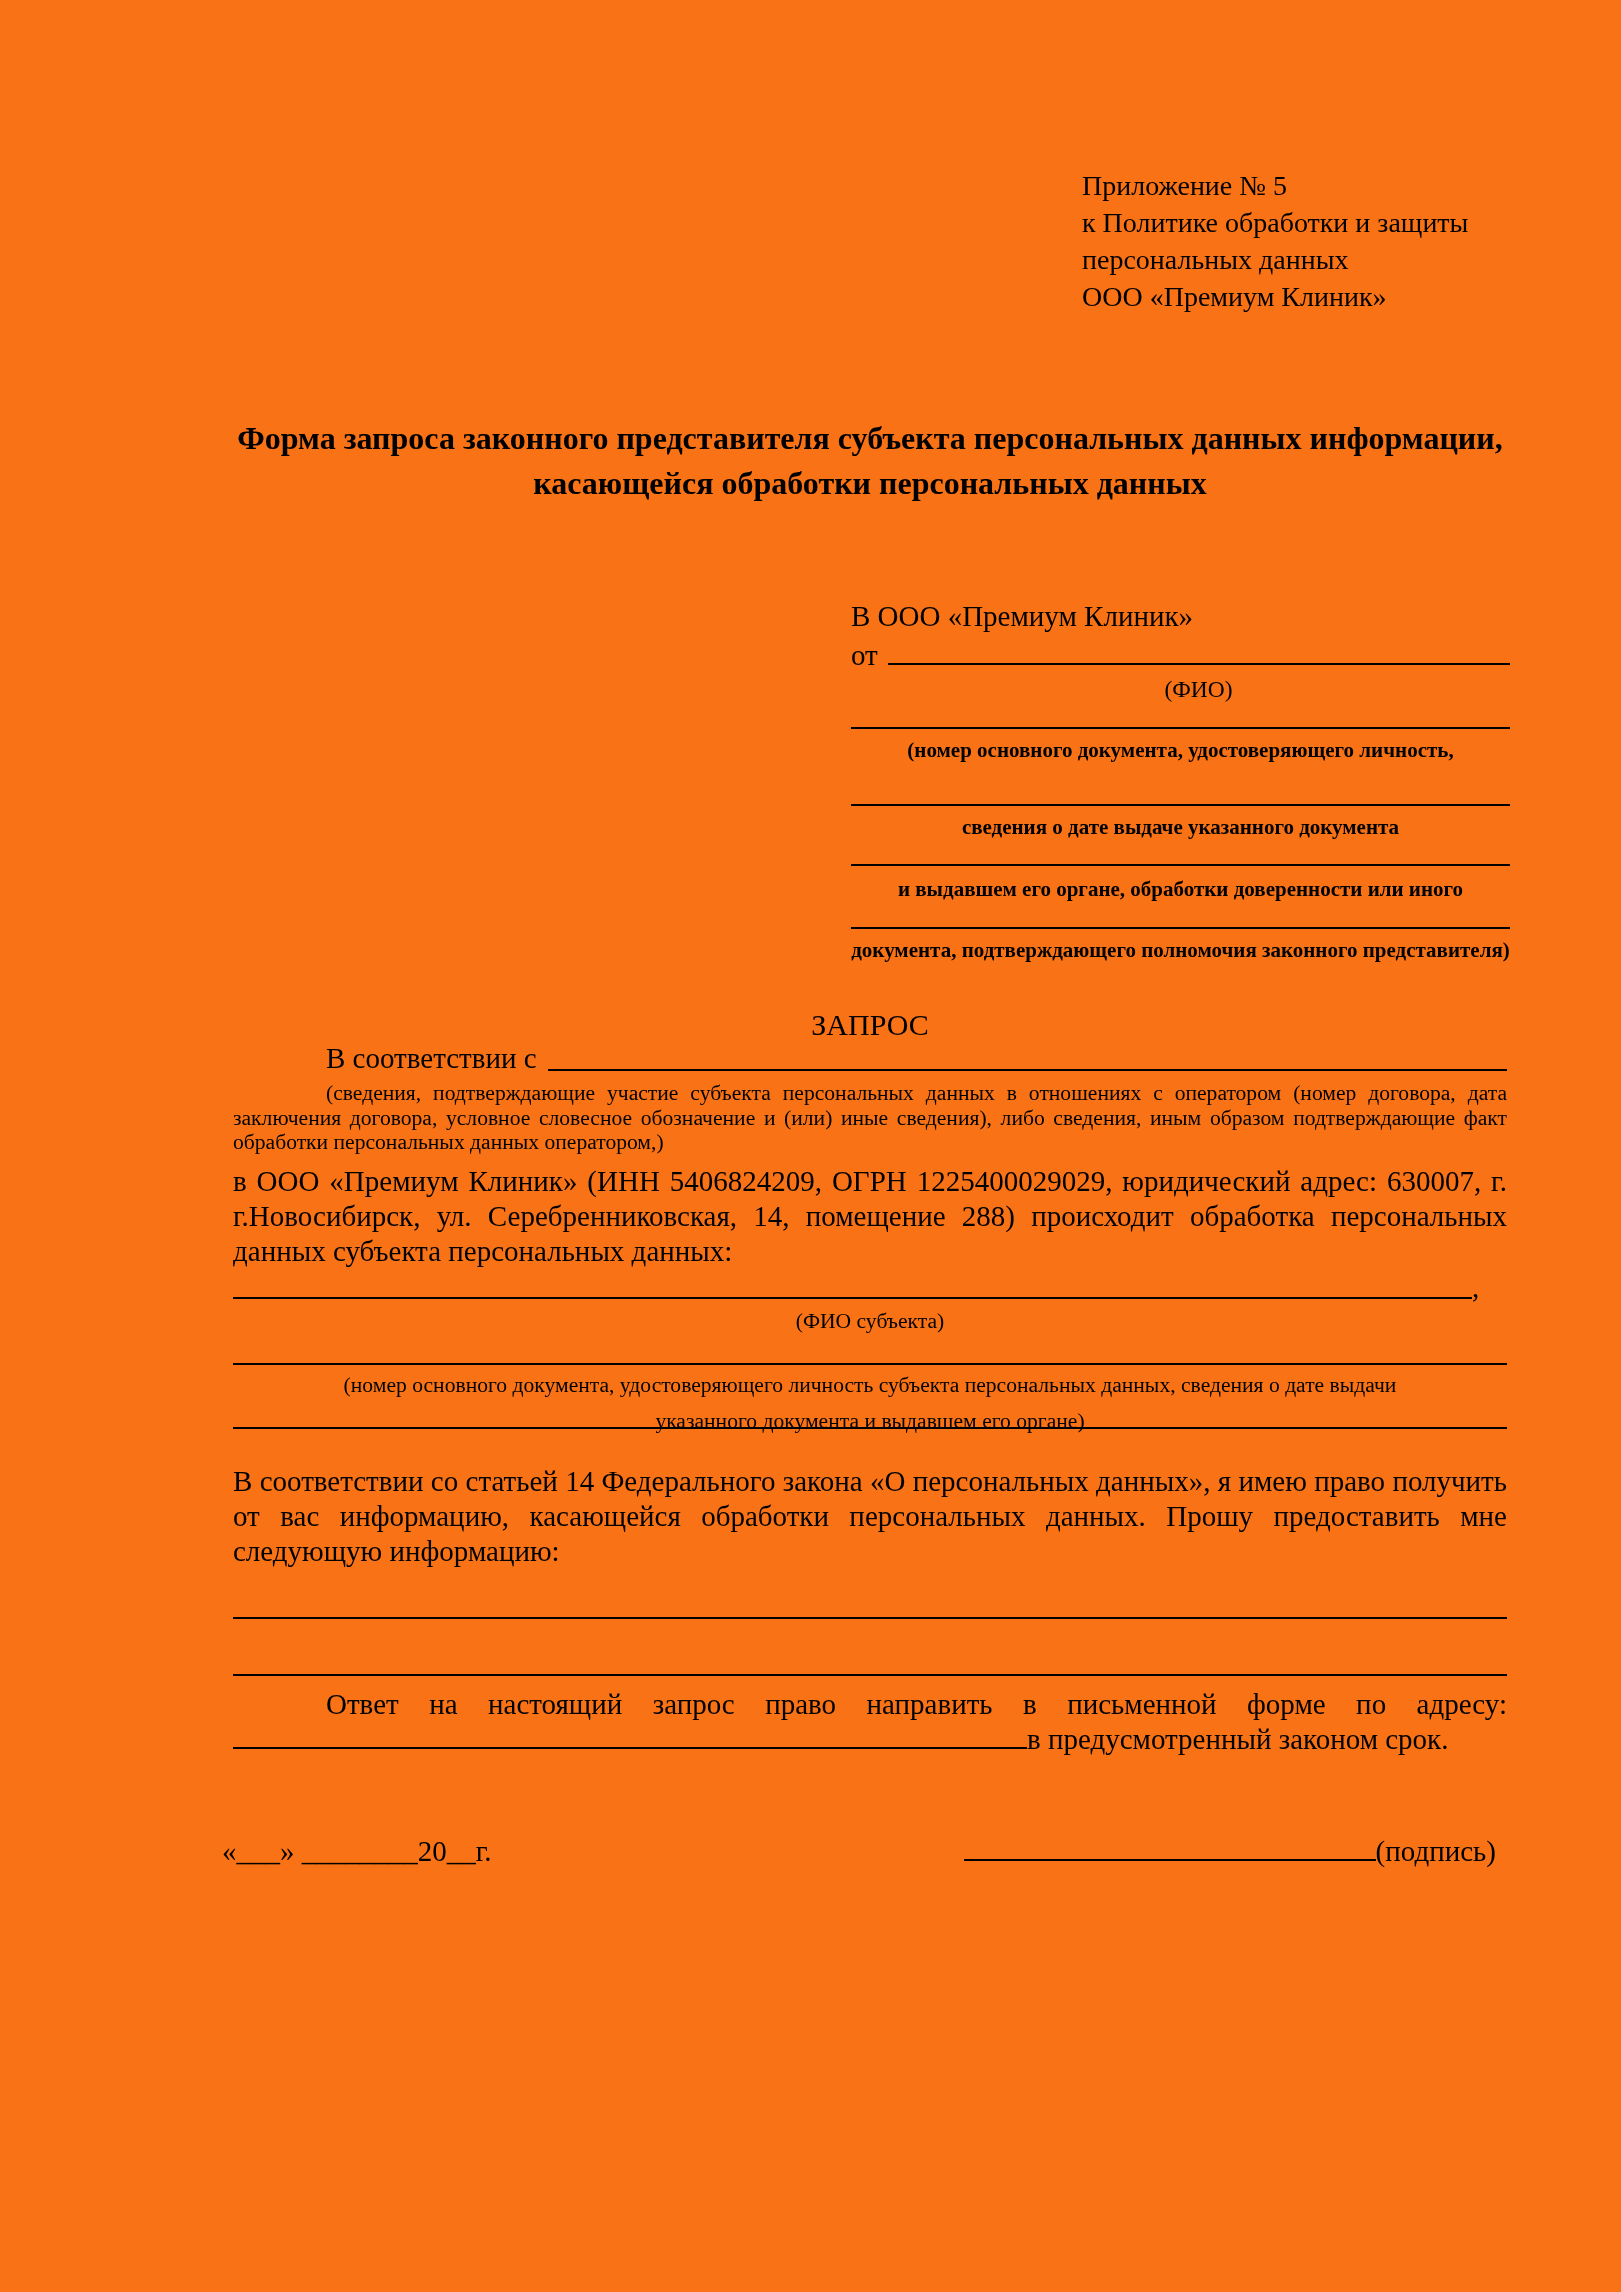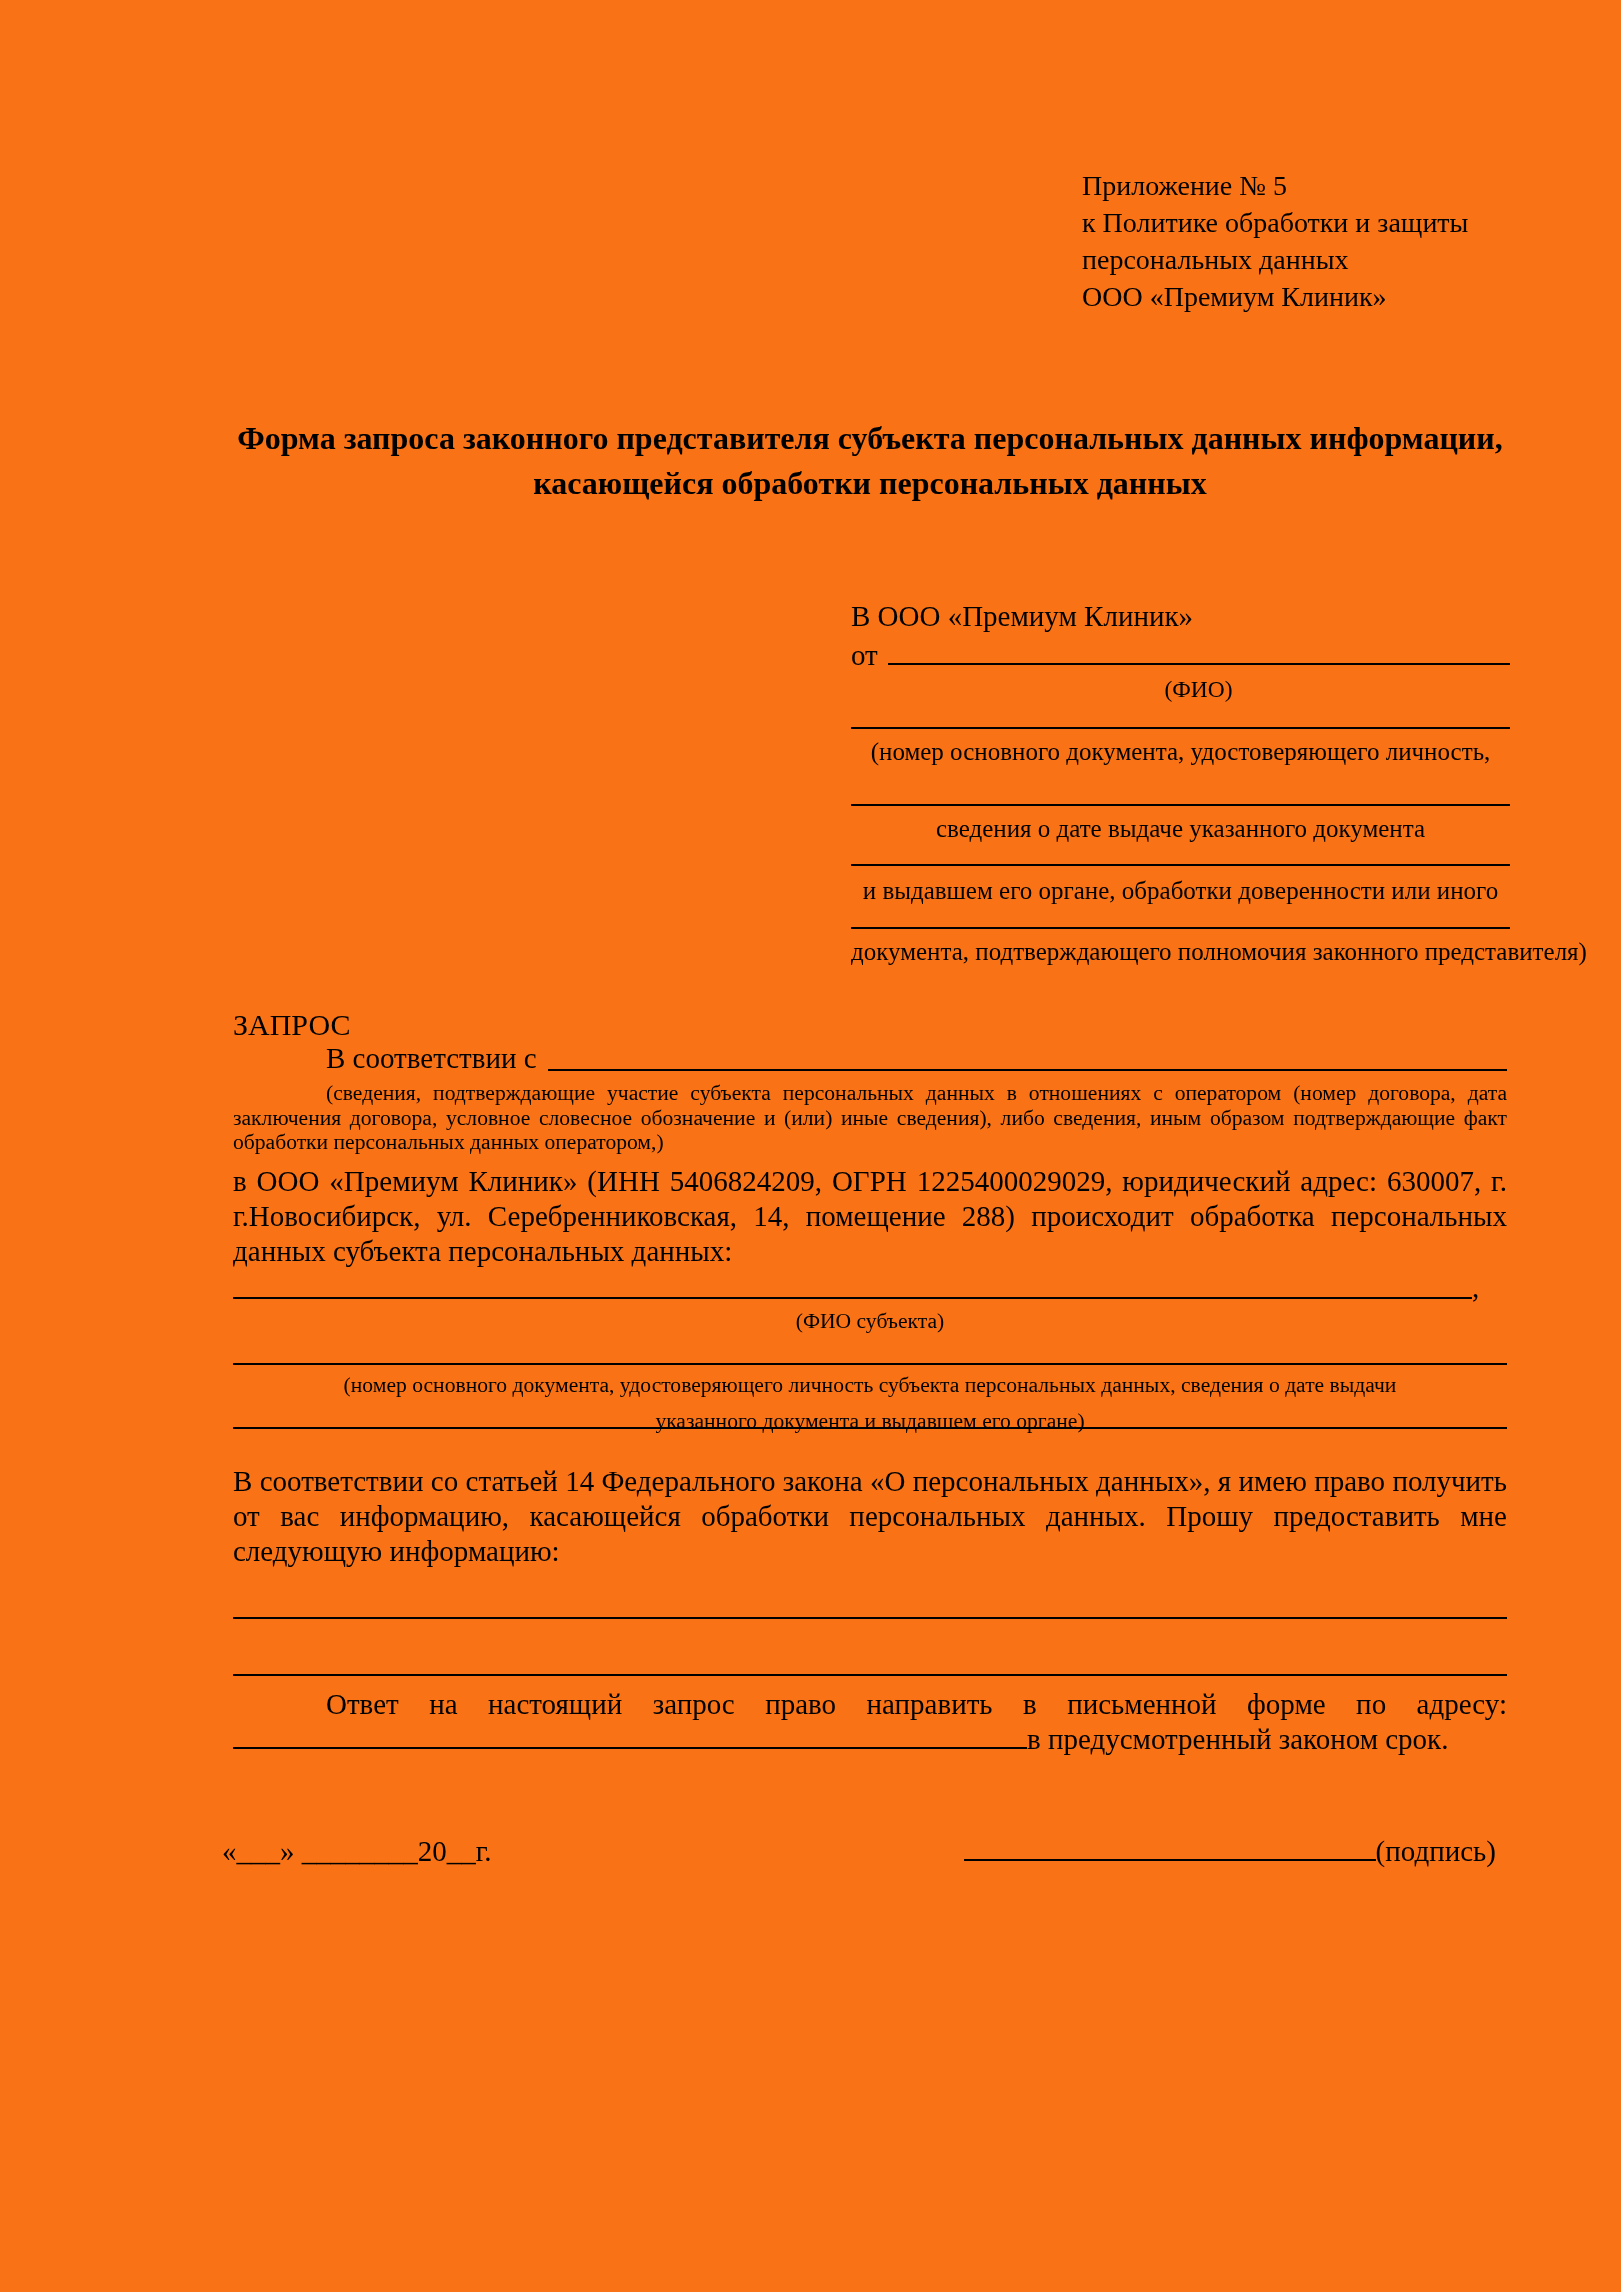--- a/index.html
+++ b/index.html
@@ -20,23 +20,23 @@
     font-size:32px;line-height:45px;font-weight:bold;text-align:center;
   }
   
   .addressee{left:851px;top:600px;width:659px;font-size:29px;}
   .to-line{position:absolute;left:0;top:0;white-space:nowrap;}
   .from-row{position:absolute;left:0;top:39px;width:100%;height:29px;display:flex;}
   .from-row .lbl{flex:0 0 auto;padding-right:9.8px;}
   .fill{flex:1 1 auto;border-bottom:2px solid #000;margin-bottom:2.9px;}
   .fio-caption{position:absolute;left:39px;top:76px;width:617px;text-align:center;font-size:23.5px;}
   .u-line{border-top:2px solid #000;height:0;}
-  .fld-caption{position:absolute;left:0;width:100%;text-align:center;font-size:25px;white-space:nowrap;}
+  .fld-caption{position:absolute;left:0;width:100%;text-align:center;font-size:21px;white-space:nowrap;font-weight:bold;}
   
-  .zapros{left:233px;top:1008px;width:1274px;text-align:left;font-size:30px;}
+  .zapros{left:233px;top:1008px;width:1274px;text-align:center;font-size:30px;}
   
   .accordance{left:233px;top:1043px;width:1274px;height:31px;display:flex;font-size:29px;line-height:31px;}
   .accordance .ind{flex:0 0 93px;}
   .accordance .lbl{flex:0 0 auto;padding-right:11.8px;white-space:nowrap;}
   .small-just{
     left:233px;top:1081px;width:1274px;
     font-size:21.6px;line-height:24.5px;text-align:justify;text-indent:93px;
   }
   .body-par{
     left:233px;width:1274px;

